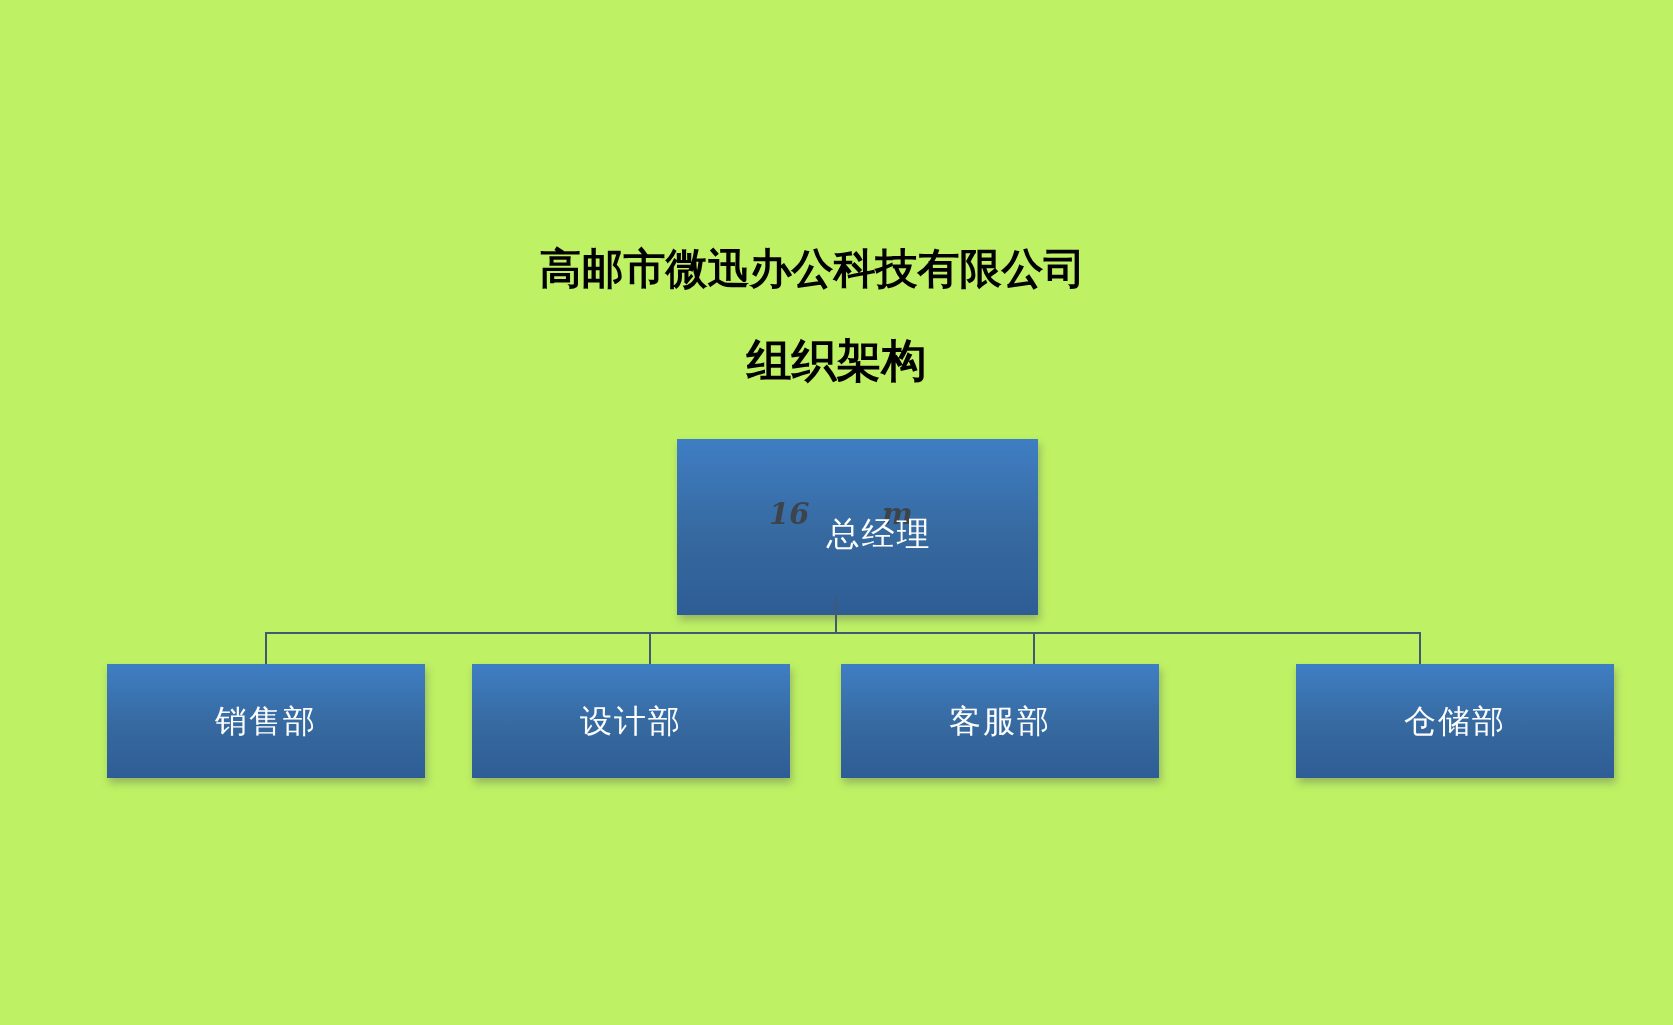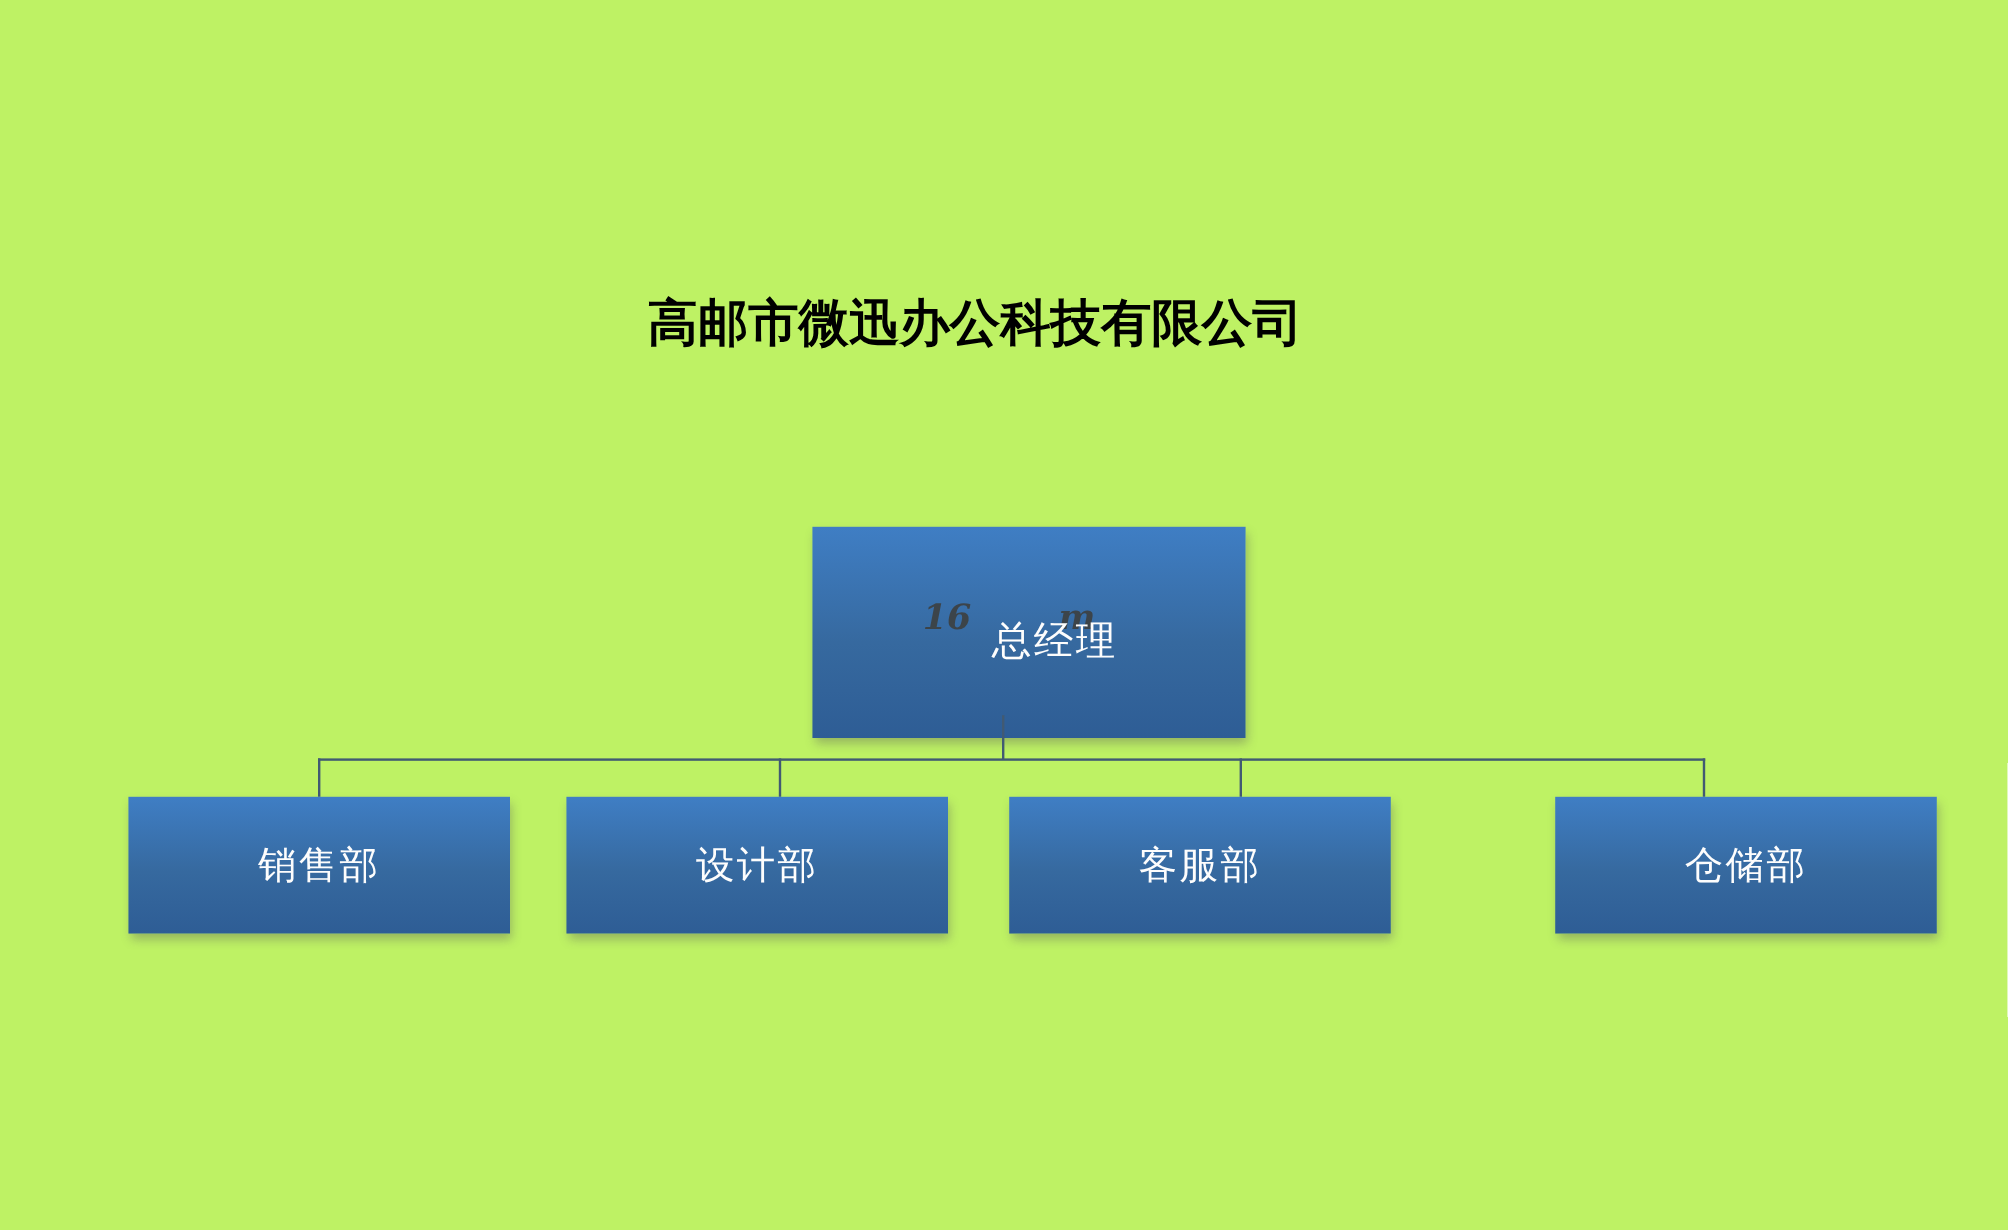--- a/index.html
+++ b/index.html
@@ -112,20 +112,21 @@
   .drop-3 { left: 1033px; }
   .drop-4 { left: 1419px; }
 </style>
 </head>
 <body>
 
 <div class="page">
 
   <h1 class="title">高邮市微迅办公科技有限公司</h1>
 
+  <h2 class="subtitle">组织架构</h2>
 
   <div>
 
     <span class="watermark wm-left">16</span>
     <span class="watermark wm-right">m</span>
 
     <div class="org-box box-root">
       <span class="box-label">总经理</span>
     </div>
 

